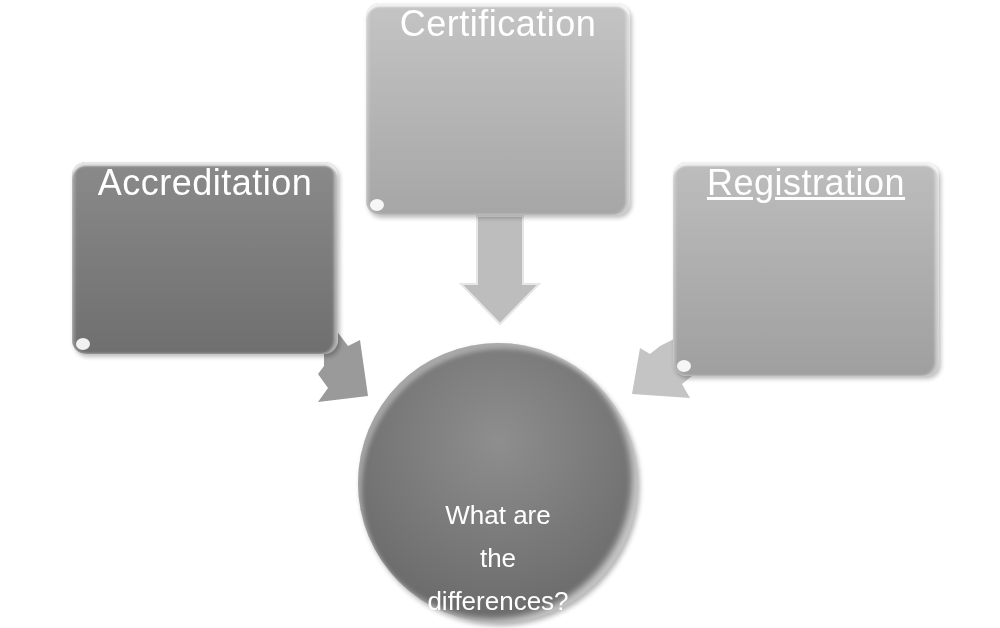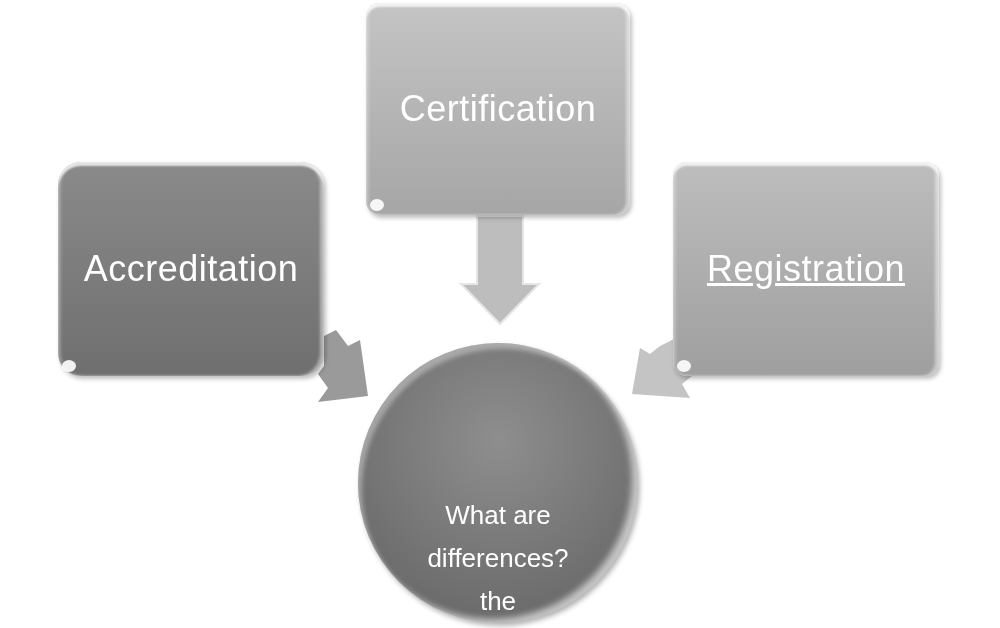--- a/index.html
+++ b/index.html
@@ -1,24 +1,24 @@
 <!DOCTYPE html>
 <html><head>
   <meta charset="utf-8">
   <style>
     html, body { margin:0; padding:0; }
     body { width:1000px; height:628px; background:#ffffff; position:relative; overflow:hidden;
       font-family: "Liberation Sans", "DejaVu Sans", sans-serif; }
-    .box { position:absolute; border-radius:14px; display:flex; align-items:center; justify-content:center;
+    .box { position:absolute; border-radius:14px; display:flex; justify-content:center;
       color:#ffffff; font-size:36px; letter-spacing:0.5px;
       box-shadow: inset 0 4px 2px rgba(255,255,255,0.75), inset -4px 0 3px rgba(255,255,255,0.45),
                   inset 3px 0 3px rgba(255,255,255,0.25), 2px 3px 4px rgba(0,0,0,0.25); }
     .box::after { content:""; position:absolute; left:4px; bottom:4px; width:14px; height:12px;
       border-radius:50%; background:#ffffff; opacity:0.9; }
-    #acc { left:58px; top:162px; width:266px; height:214px; background:linear-gradient(#8a8a8a,#6f6f6f);border-radius:23px; }
+    #acc { left:72px; top:162px; width:266px; height:192px; background:linear-gradient(#8a8a8a,#6f6f6f); }
     #cert { left:366px; top:3px; width:264px; height:212px; background:linear-gradient(#c4c4c4,#a6a6a6); }
     #reg { left:673px; top:162px; width:266px; height:214px; background:linear-gradient(#bdbdbd,#9f9f9f);text-decoration:underline; }
     .circle { position:absolute; left:358px; top:343px; width:280px; height:280px; border-radius:50%;
       background:radial-gradient(circle at 50% 35%, #8e8e8e, #6c6c6c 75%);
       box-shadow: inset -6px -4px 6px rgba(255,255,255,0.6), inset 4px 6px 4px rgba(255,255,255,0.35), 2px 3px 5px rgba(0,0,0,0.3);
       display:flex; align-items:flex-end; justify-content:center; text-align:center; color:#fff; font-size:26px; line-height:43px; }
     .circle-text { width:220px; }
     svg.arrows { position:absolute; left:0; top:0; }
   </style>
 </head>
@@ -42,16 +42,16 @@
 <div class="box" id="cert">
   <span>Certification</span>
 </div>
 <div class="box" id="reg">
   <span>Registration</span>
 </div>
 
 <div class="circle">
   <div class="circle-text">
     <div>What are</div>
+    <div>the</div>
     <div>differences?</div>
-    <div>the</div>
   </div>
 </div>
 
 </body></html>

